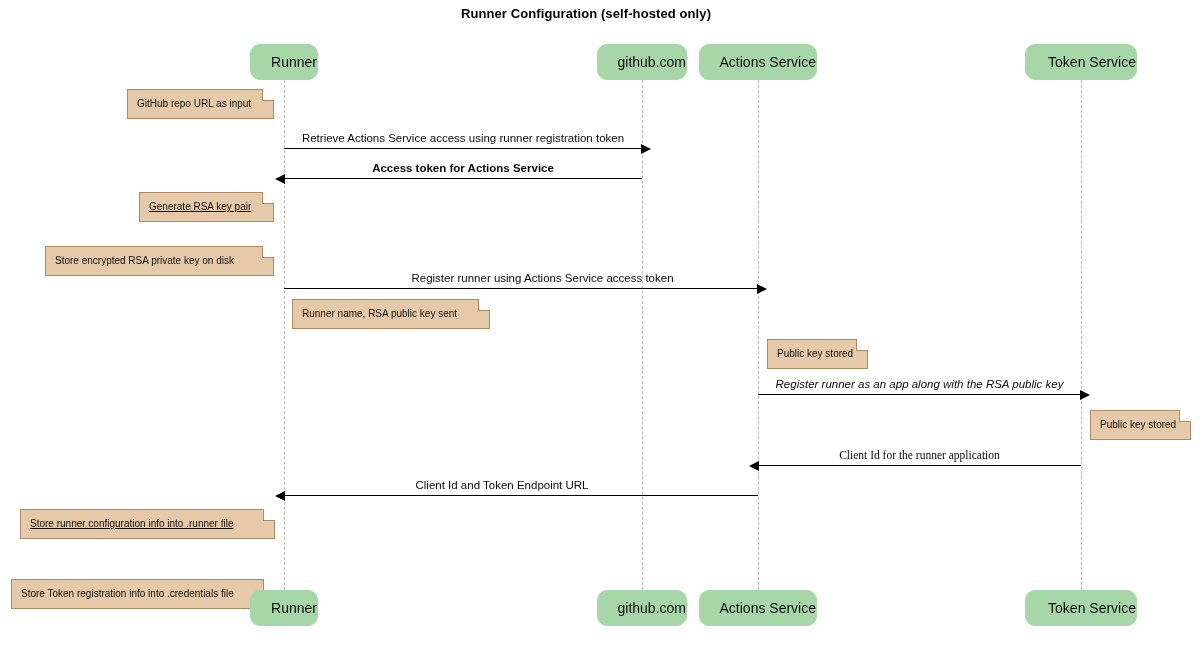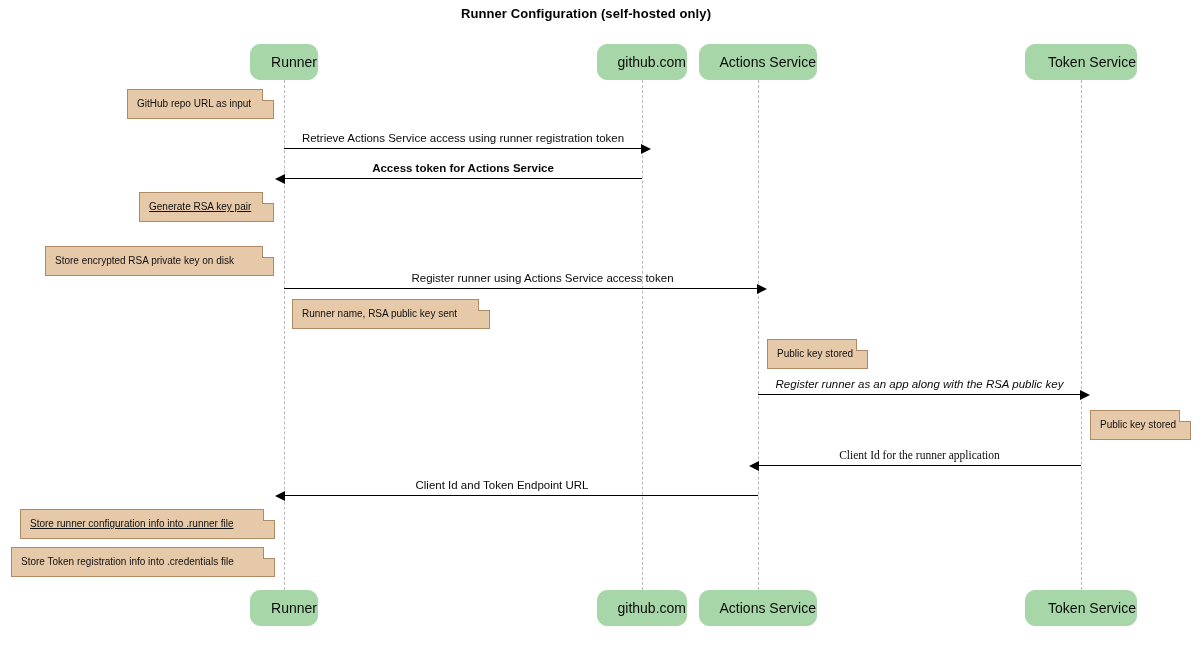--- a/index.html
+++ b/index.html
@@ -144,21 +144,21 @@
       <div class="msg-label" style="left: 502px; top: 479px;">Client Id and Token Endpoint URL</div>
     </div>
   <div id="notes">
       <div class="note" style="left: 127px; top: 89px; width: 147px;"><span>GitHub repo URL as input</span><span class="fold"></span></div>
       <div class="note" style="left: 139px; top: 192px; width: 135px; text-decoration: underline;"><span>Generate RSA key pair</span><span class="fold"></span></div>
       <div class="note" style="left: 45px; top: 246px; width: 229px;"><span>Store encrypted RSA private key on disk</span><span class="fold"></span></div>
       <div class="note" style="left: 292px; top: 299px; width: 198px;"><span>Runner name, RSA public key sent</span><span class="fold"></span></div>
       <div class="note" style="left: 767px; top: 339px; width: 101px;"><span>Public key stored</span><span class="fold"></span></div>
       <div class="note" style="left: 1090px; top: 410px; width: 101px;"><span>Public key stored</span><span class="fold"></span></div>
       <div class="note" style="left: 20px; top: 509px; width: 255px; text-decoration: underline;"><span>Store runner configuration info into .runner file</span><span class="fold"></span></div>
-      <div class="note" style="left: 11px; top: 547px; width: 264px;"><span>Store Token registration info into .credentials file</span><span class="fold"></span></div>
+      <div class="note" style="left: 11px; top: 579px; width: 264px;"><span>Store Token registration info into .credentials file</span><span class="fold"></span></div>
     </div>
   <div id="participants-bottom">
       <div class="participant" style="left: 250px; width: 68px; top: 590px;">Runner</div>
       <div class="participant" style="left: 597px; width: 90px; top: 590px;">github.com</div>
       <div class="participant" style="left: 699px; width: 118px; top: 590px;">Actions Service</div>
       <div class="participant" style="left: 1025px; width: 112px; top: 590px;">Token Service</div>
     </div>
 </div>
 
 </body></html>

